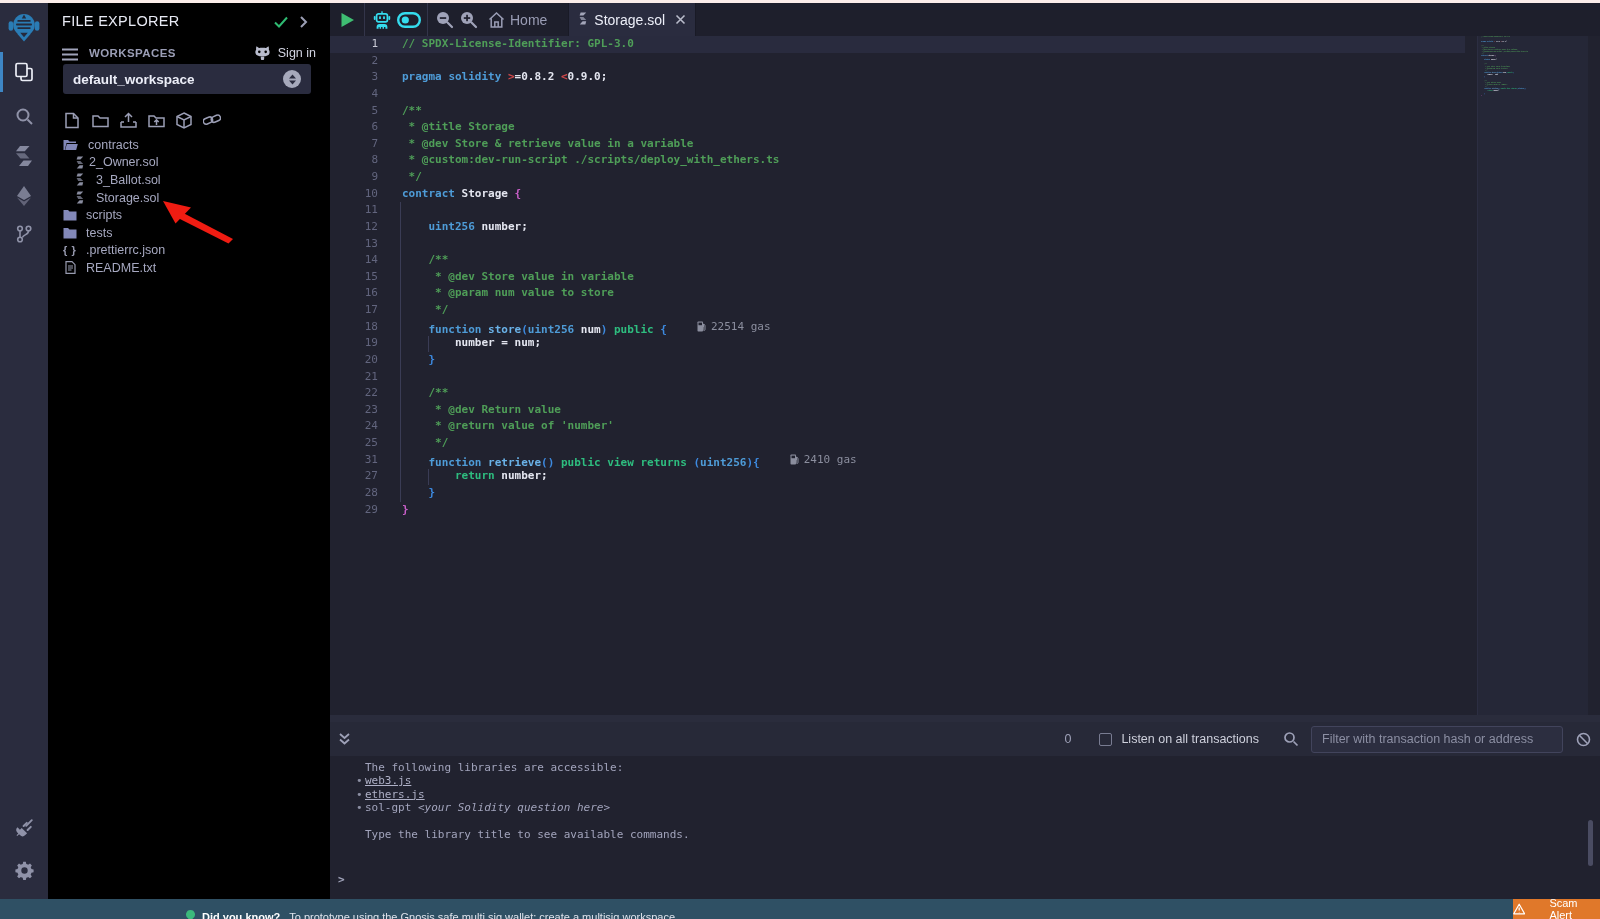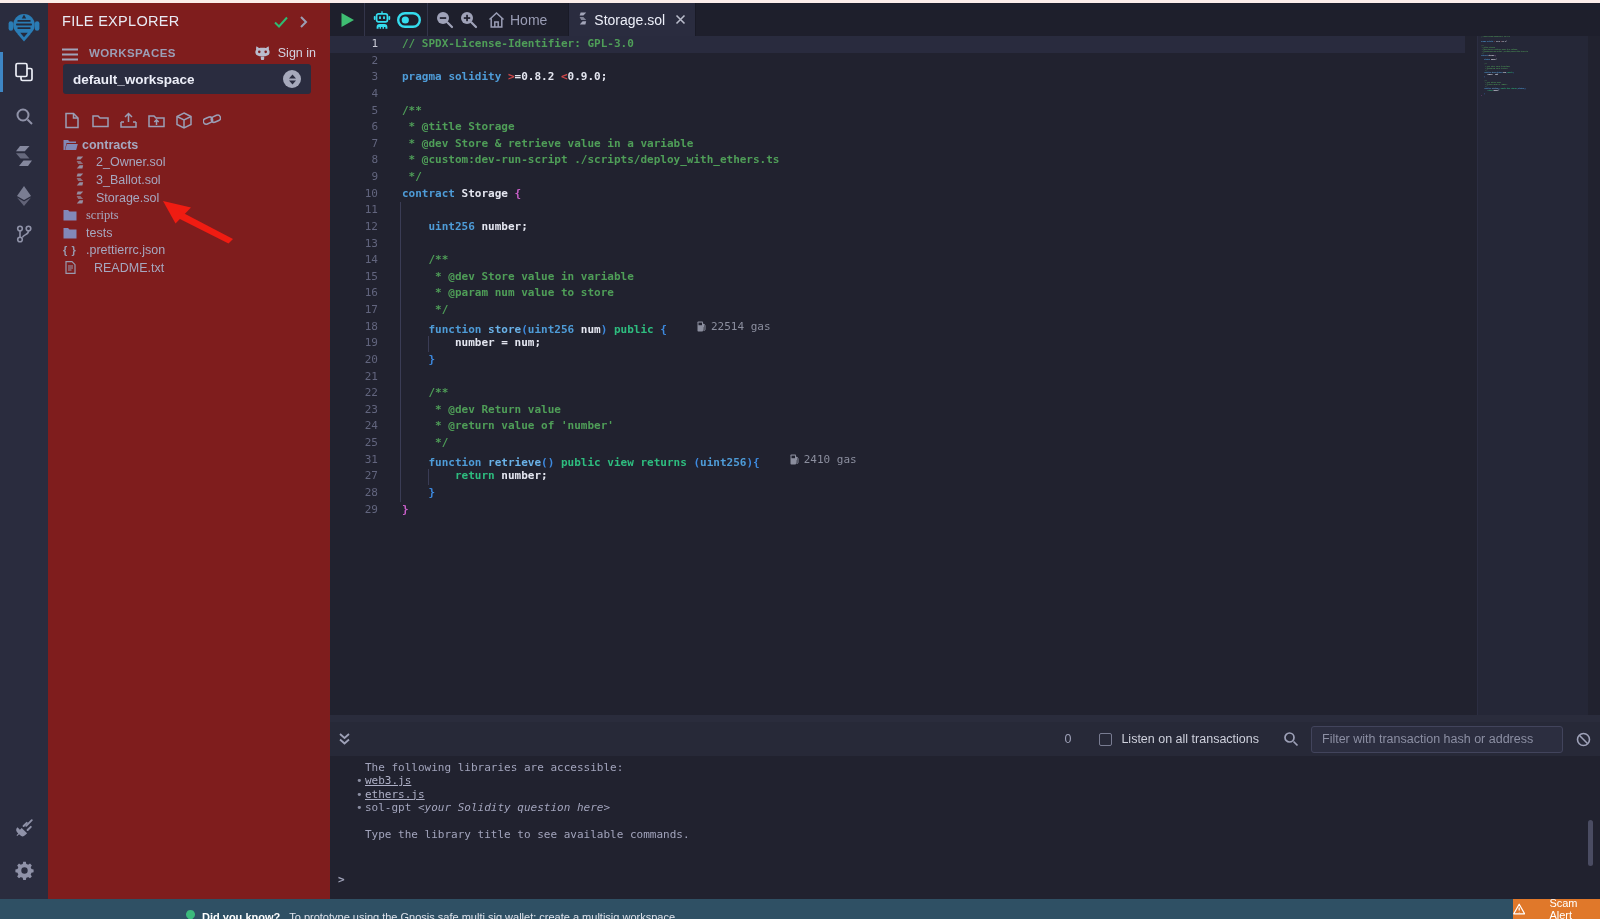--- a/index.html
+++ b/index.html
@@ -9,21 +9,21 @@
 
   
   .iconbar { width:48px; background:#2a2c3e; position:relative; flex:none; }
   .iconbar .logo { position:absolute; top:8px; left:8px; width:32px; height:32px; }
   .ib-item { position:absolute; left:0; width:48px; height:40px; display:flex; align-items:center; justify-content:center; color:#8f92a8; }
   .ib-item svg { display:block; }
   .ib-item.active { color:#eceef6; }
   .active-marker { position:absolute; left:0; top:49px; width:3px; height:40px; background:#3e86c4; }
 
   
-  .sidepanel { width:282px; background:#7f1d1d; position:relative; flex:none; color:#a6a8c0; }
+  .sidepanel { width:282px; background:#000000; position:relative; flex:none; color:#a6a8c0; }
   .fe-title { position:absolute; top:10px; left:14px; font-size:14.5px; letter-spacing:.3px; color:#e8eaf4; }
   .fe-check { position:absolute; top:12px; left:225px; color:#2fbb72; }
   .fe-chev  { position:absolute; top:12px; left:251px; color:#9b9eb4; }
   .ws-row { position:absolute; top:42px; left:14px; right:14px; height:18px; }
   .ws-burger { position:absolute; left:0; top:2px; color:#a0a3ba; }
   .ws-label { position:absolute; left:27px; top:2px; font-size:11.5px; font-weight:bold; letter-spacing:.4px; color:#9b9eb6; }
   .ws-signin { position:absolute; right:0; top:0; display:flex; align-items:center; gap:6px; color:#d2d4e2; font-size:12.5px; }
   .ws-signin svg { color:#b9bccd; }
   .ws-select { position:absolute; top:61px; left:15px; width:248px; height:30px; background:#2a2c3f; border-radius:3px; display:flex; align-items:center; padding:0 10px; cursor:pointer; }
   .ws-select .ws-name { color:#eceef8; font-size:13.5px; font-weight:bold; }
@@ -266,32 +266,32 @@
     </div>
 
     <div class="tree" id="file-tree">
         <div class="tree-row">
           <span style="width: 14px; flex: 0 0 auto;"></span>
           <span class="t-icon folder-c">
             <svg width="15" height="12" viewBox="0 0 15 12" fill="currentColor">
               <path d="M0.5 1 H5 L6.5 2.5 H13 V4 H3.5 L1.8 11 H0.5 Z M3.8 5 H14.8 L13.2 11 H2.2 Z"></path>
             </svg>
           </span>
-          <span style="margin-left: 4px; font-weight: bold;">contracts</span>
+          <span style="margin-left: 10px;">contracts</span>
         </div>
         <div class="tree-row">
           <span style="width: 24px; flex: 0 0 auto;"></span>
           <span class="t-icon sol-c">
             <svg width="10" height="13" viewBox="0 0 10 13" fill="currentColor">
               <path d="M2.6 0.5 H8.2 L5.4 3.6 H1.6 Z" opacity="0.9"></path>
               <path d="M1.6 4.9 H5.4 L8.2 8 H3.2 Z" opacity="0.65"></path>
               <path d="M1.8 12.5 H7.4 L8.2 9.3 H4.6 Z" opacity="0.9"></path>
             </svg>
           </span>
-          <span style="margin-left: 8px;">2_Owner.sol</span>
+          <span style="margin-left: 1px;">2_Owner.sol</span>
         </div>
         <div class="tree-row">
           <span style="width: 24px; flex: 0 0 auto;"></span>
           <span class="t-icon sol-c">
             <svg width="10" height="13" viewBox="0 0 10 13" fill="currentColor">
               <path d="M2.6 0.5 H8.2 L5.4 3.6 H1.6 Z" opacity="0.9"></path>
               <path d="M1.6 4.9 H5.4 L8.2 8 H3.2 Z" opacity="0.65"></path>
               <path d="M1.8 12.5 H7.4 L8.2 9.3 H4.6 Z" opacity="0.9"></path>
             </svg>
           </span>
@@ -308,21 +308,21 @@
           </span>
           <span style="margin-left: 8px;">Storage.sol</span>
         </div>
         <div class="tree-row">
           <span style="width: 14px; flex: 0 0 auto;"></span>
           <span class="t-icon folder-c">
             <svg width="14" height="12" viewBox="0 0 14 12" fill="currentColor">
               <path d="M0.5 1 H5 L6.5 2.5 H13.5 V11.5 H0.5 Z"></path>
             </svg>
           </span>
-          <span style="margin-left: 8px; font-family: Liberation Serif, serif;">scripts</span>
+          <span style="margin-left: 8px;">scripts</span>
         </div>
         <div class="tree-row">
           <span style="width: 14px; flex: 0 0 auto;"></span>
           <span class="t-icon folder-c">
             <svg width="14" height="12" viewBox="0 0 14 12" fill="currentColor">
               <path d="M0.5 1 H5 L6.5 2.5 H13.5 V11.5 H0.5 Z"></path>
             </svg>
           </span>
           <span style="margin-left: 8px;">tests</span>
         </div>
@@ -334,21 +334,21 @@
           <span style="margin-left: 8px;">.prettierrc.json</span>
         </div>
         <div class="tree-row">
           <span style="width: 14px; flex: 0 0 auto;"></span>
           <span class="t-icon sol-c">
             <svg width="11" height="13" viewBox="0 0 11 13" fill="none" stroke="currentColor" stroke-width="1.2">
               <path d="M1 0.7 H7 L10 3.7 V12.3 H1 Z"></path>
               <path d="M3 5 H8 M3 7 H8 M3 9 H6.5"></path>
             </svg>
           </span>
-          <span style="margin-left: 16px;">README.txt</span>
+          <span style="margin-left: 8px;">README.txt</span>
         </div>
       </div>
 
     <svg class="arrow-annot" style="left:110px; top:190px;" width="85" height="52" viewBox="0 0 85 52">
       <g fill="#f01c12">
         <path d="M5 8 L33 14.5 L17.5 30.5 Z"></path>
         <path d="M20.5 17.5 L75 46 L70.5 50.5 L15 22.5 Z"></path>
       </g>
     </svg>
   </div>

